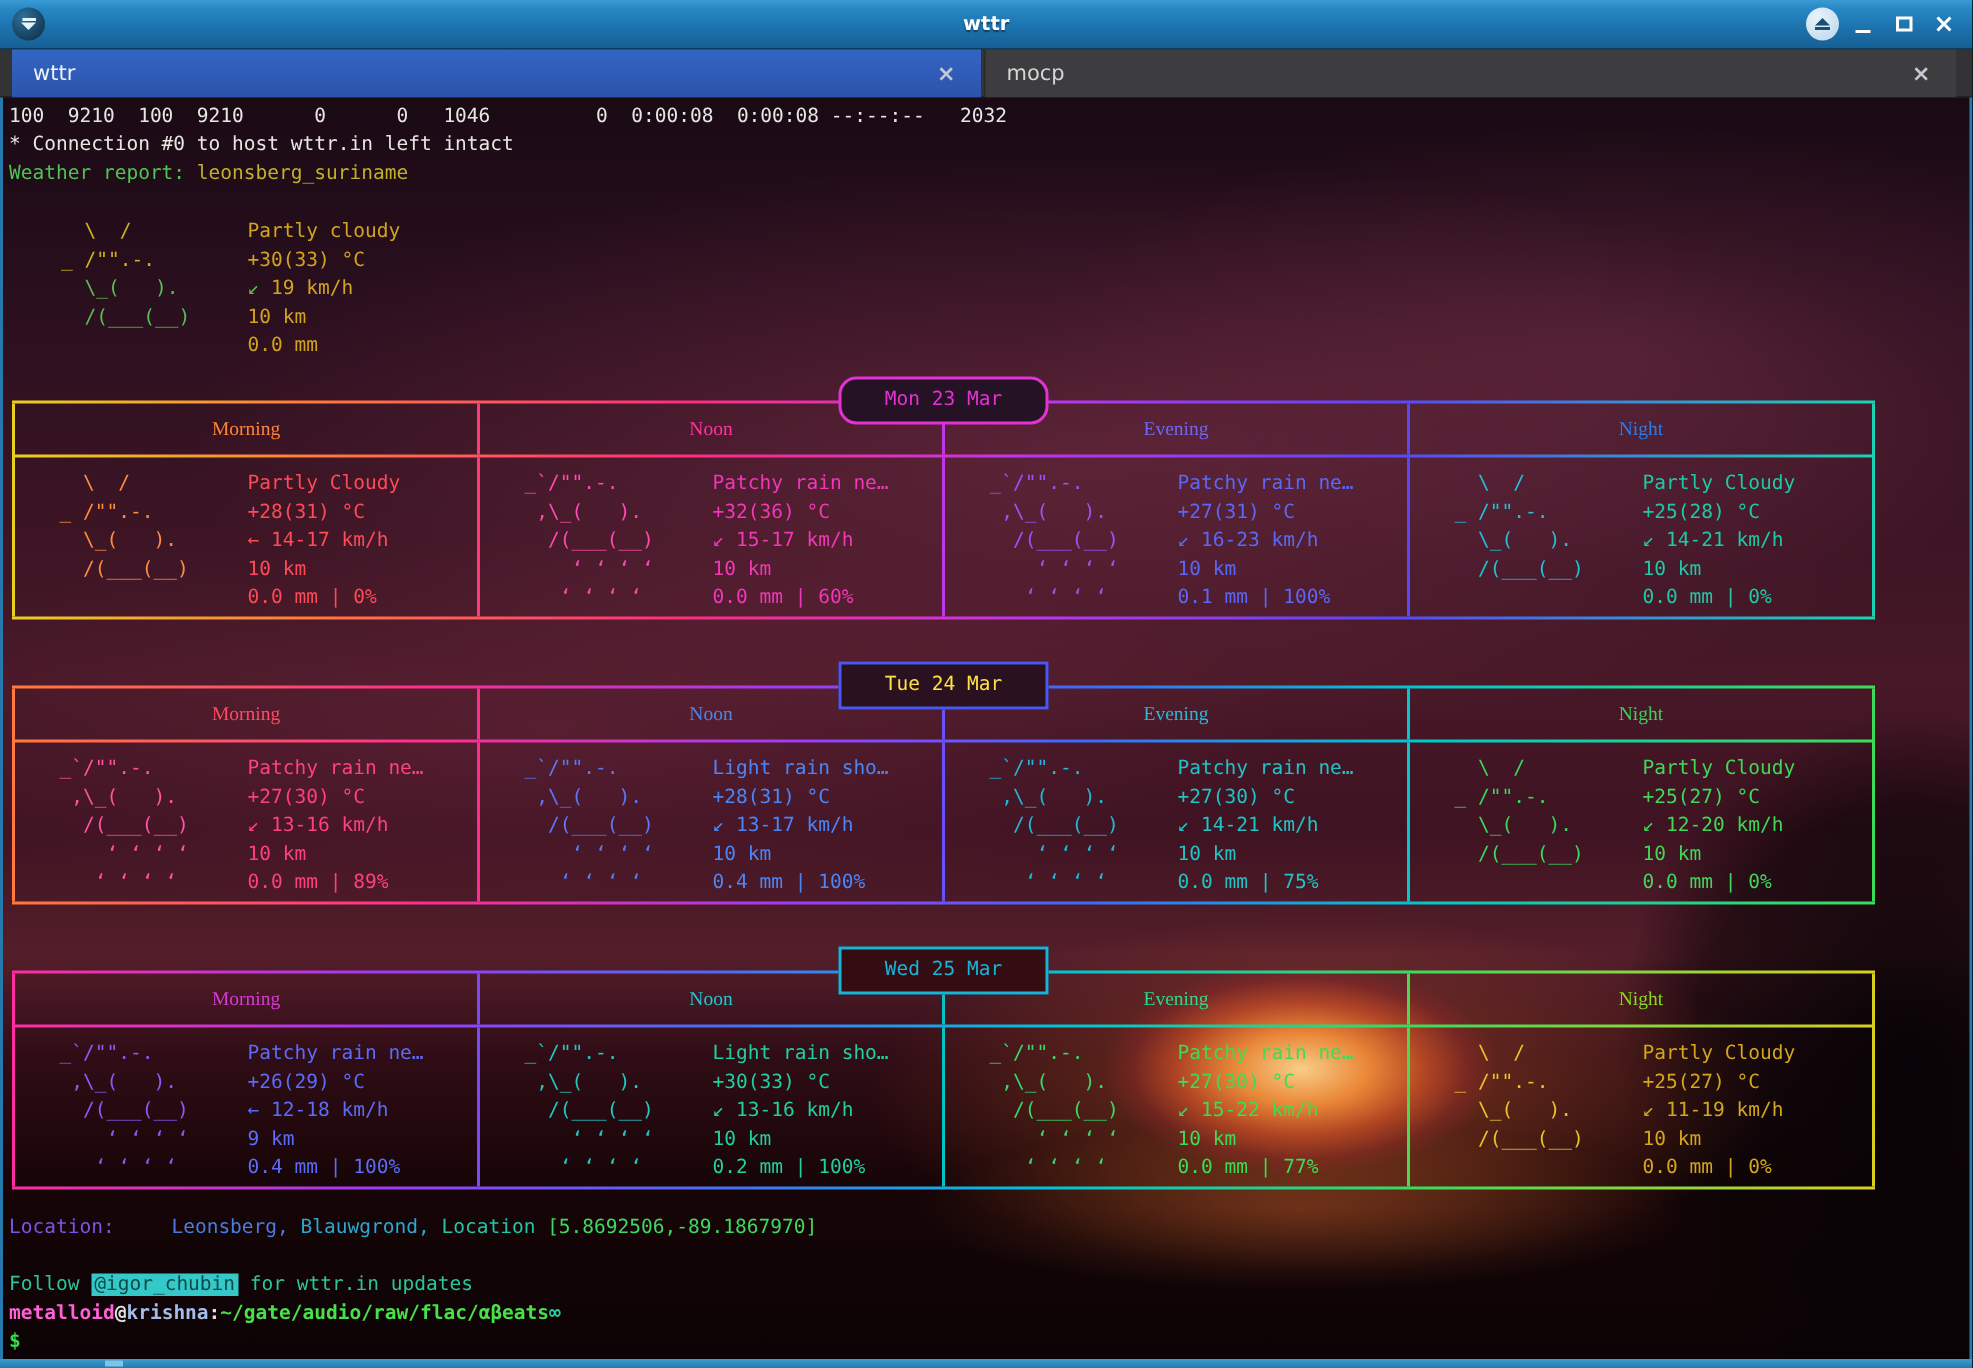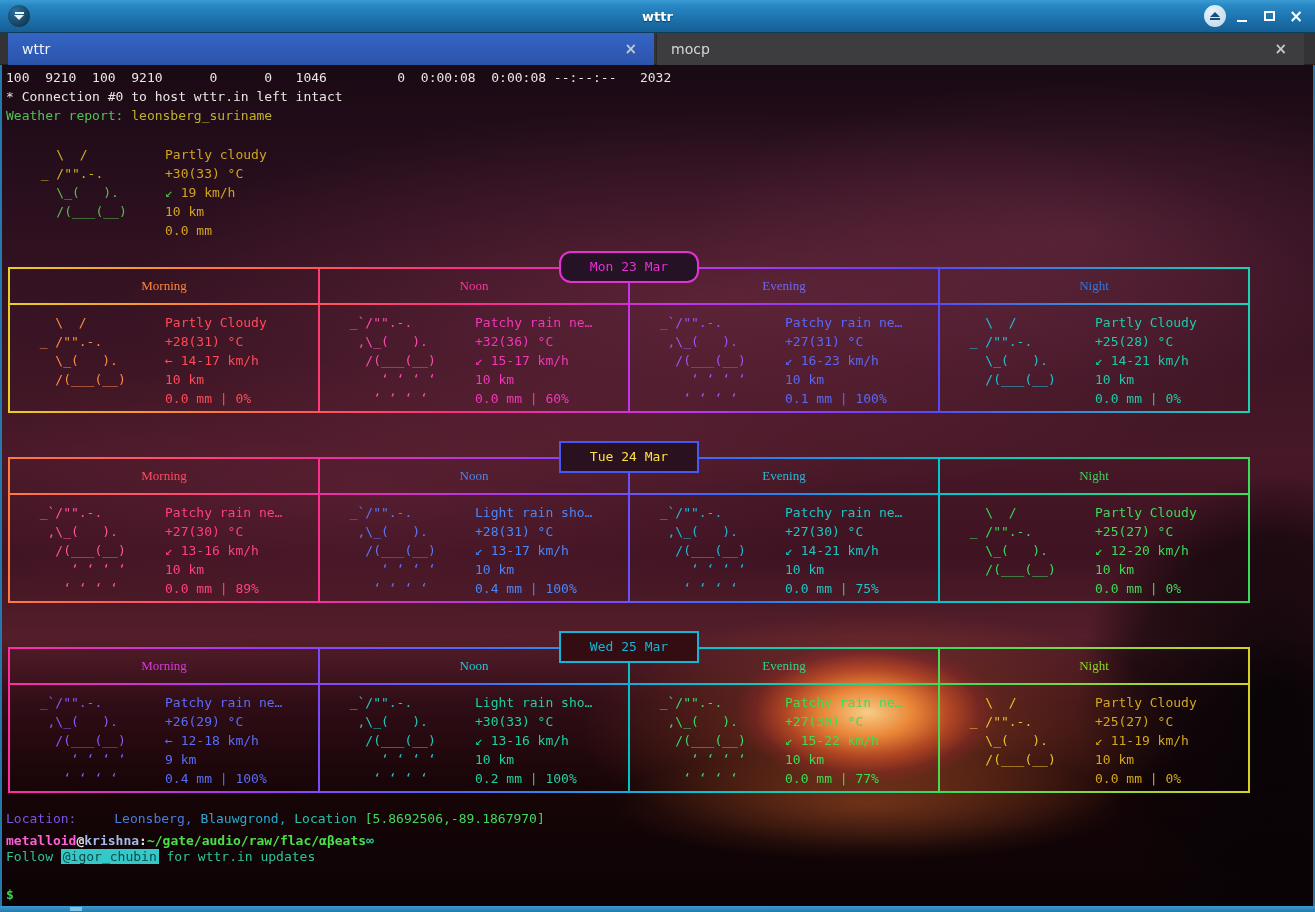--- a/index.html
+++ b/index.html
@@ -358,21 +358,21 @@
 10 km
 0.0 mm | 0%</pre>
         </div>
       </div>
     </div>
 
     <div class="tline" style="top:744px"><span style="color: rgb(122, 85, 232);">Location: </span><span style="color: rgb(74, 124, 224); margin-left: 30px;">Leonsberg, </span><span style="color: rgb(42, 168, 208);">Blauwgrond, </span><span style="color: rgb(36, 196, 168);">Location </span><span style="color: rgb(64, 216, 96);">[5.8692506,-89.1867970]</span></div>
 
     <div class="tline" style="top:782px"><span style="color: rgb(44, 196, 154);">Follow </span><span class="follow-handle" style="color: rgb(13, 74, 74); background-color: rgb(53, 200, 200);">@igor_chubin</span><span style="color: rgb(44, 196, 154);"> for wttr.in updates</span></div>
 
-    <div class="tline prompt" style="top:766px"><span style="color: rgb(255, 95, 215);">metalloid</span><span style="color: rgb(226, 226, 226);">@</span><span style="color: rgb(165, 188, 232);">krishna</span><span style="color: rgb(226, 226, 226);">:</span><span style="color: rgb(73, 224, 73);">~/gate/audio/raw/flac/αβeats</span><span style="color: rgb(40, 200, 154);">∞</span></div>
+    <div class="tline prompt" style="top:801px"><span style="color: rgb(255, 95, 215);">metalloid</span><span style="color: rgb(226, 226, 226);">@</span><span style="color: rgb(165, 188, 232);">krishna</span><span style="color: rgb(226, 226, 226);">:</span><span style="color: rgb(73, 224, 73);">~/gate/audio/raw/flac/αβeats</span><span style="color: rgb(40, 200, 154);">∞</span></div>
 
     <div class="tline prompt" style="top: 820px; color: rgb(58, 219, 74);">$</div>
 
   </div>
 
   <div class="side-l"></div>
   <div class="side-r"></div>
   <div class="bottomstrip">
       <span class="notch"></span>
     </div>

